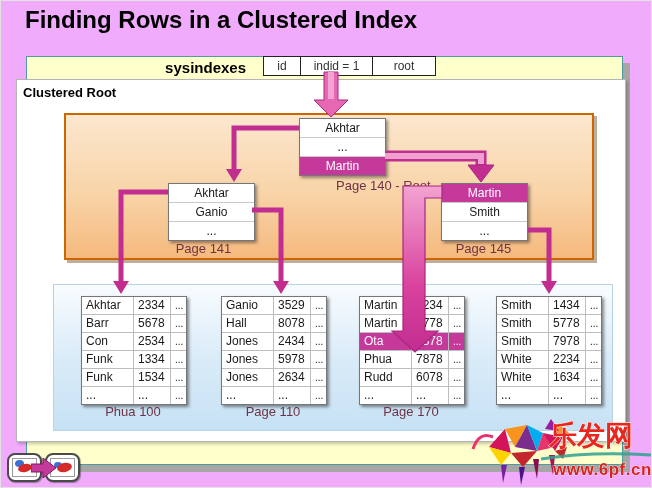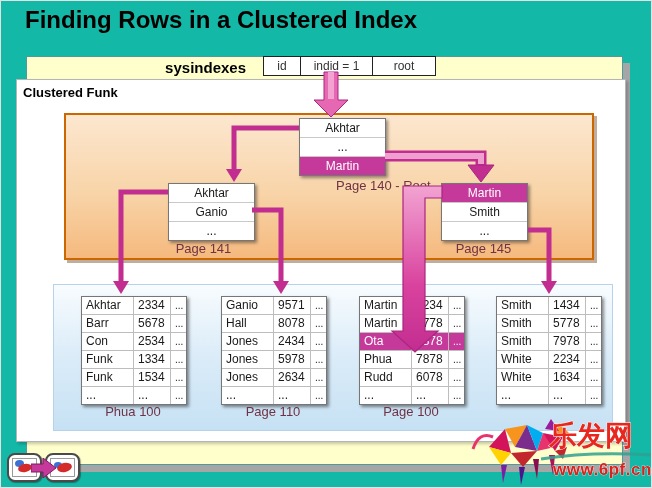--- a/index.html
+++ b/index.html
@@ -1,16 +1,16 @@
 <!DOCTYPE html>
 <html><head>
 <meta charset="utf-8">
 <style>
   html,body{margin:0;padding:0;background:#fff;}
-  .canvas{position:relative;width:652px;height:488px;background:#14b8a6;overflow:hidden;
+  .canvas{position:relative;width:652px;height:488px;background:#f0abfc;overflow:hidden;
           font-family:"Liberation Sans",sans-serif;border:1px solid #e2e2e2;box-sizing:border-box;}
   .title{position:absolute;left:24px;top:5px;font-size:24px;font-weight:bold;color:#000;z-index:5;}
 
   .yellow-band{position:absolute;left:25px;top:55px;width:595px;height:407px;background:#FFFFCC;
                border:1px solid #4f9a9a;box-shadow:7px 7px 0 #a6a6a6;z-index:1;}
   .sys-label{position:absolute;left:140px;top:58px;width:105px;text-align:right;font-size:15px;font-weight:bold;color:#000;z-index:5;}
   .sys-table{position:absolute;left:250px;top:55px;display:flex;z-index:5;}
   .sys-cell{border:1px solid #222;background:#fff;height:18px;line-height:18px;font-size:12px;
             text-align:center;color:#333;margin-left:-1px;}
   .sys-cell.c0{width:36px;margin-left:12px;}
@@ -73,21 +73,21 @@
   <div class="yellow-band"></div>
 
   <div class="sys-label">sysindexes</div>
   <div class="sys-table">
     <div class="sys-cell c0">id</div>
     <div class="sys-cell c1">indid = 1</div>
     <div class="sys-cell c2">root</div>
   </div>
 
   <div class="white-box"></div>
-  <div class="ci-label">Clustered Funk</div>
+  <div class="ci-label">Clustered Root</div>
 
   <div class="orange-box"></div>
   <div class="leaf-area"></div>
 
   <div class="node" style="left:298px;top:117px;">
     <div class="nrow">Akhtar</div>
     <div class="nrow">...</div>
     <div class="nrow hl">Martin</div>
   </div>
   <div class="page-label" style="left:299px;top:177px;width:110px;margin-left:36px;">Page 140 - Root</div>
@@ -136,21 +136,21 @@
         <span class="lc n">...</span>
         <span class="lc v">...</span>
         <span class="lc d">...</span>
       </div>
   </div>
   <div class="page-label leaf-label" style="left:80px;">Phua 100</div>
 
   <div class="leaf" style="left:220px;">
     <div class="lrow">
         <span class="lc n">Ganio</span>
-        <span class="lc v">9571</span>
+        <span class="lc v">3529</span>
         <span class="lc d">...</span>
       </div>
     <div class="lrow">
         <span class="lc n">Hall</span>
         <span class="lc v">8078</span>
         <span class="lc d">...</span>
       </div>
     <div class="lrow">
         <span class="lc n">Jones</span>
         <span class="lc v">2434</span>
@@ -199,21 +199,21 @@
         <span class="lc n">Rudd</span>
         <span class="lc v">6078</span>
         <span class="lc d">...</span>
       </div>
     <div class="lrow">
         <span class="lc n">...</span>
         <span class="lc v">...</span>
         <span class="lc d">...</span>
       </div>
   </div>
-  <div class="page-label leaf-label" style="left:358px;">Page 100</div>
+  <div class="page-label leaf-label" style="left:358px;">Page 170</div>
 
   <div class="leaf" style="left:495px;">
     <div class="lrow">
         <span class="lc n">Smith</span>
         <span class="lc v">1434</span>
         <span class="lc d">...</span>
       </div>
     <div class="lrow">
         <span class="lc n">Smith</span>
         <span class="lc v">5778</span>

